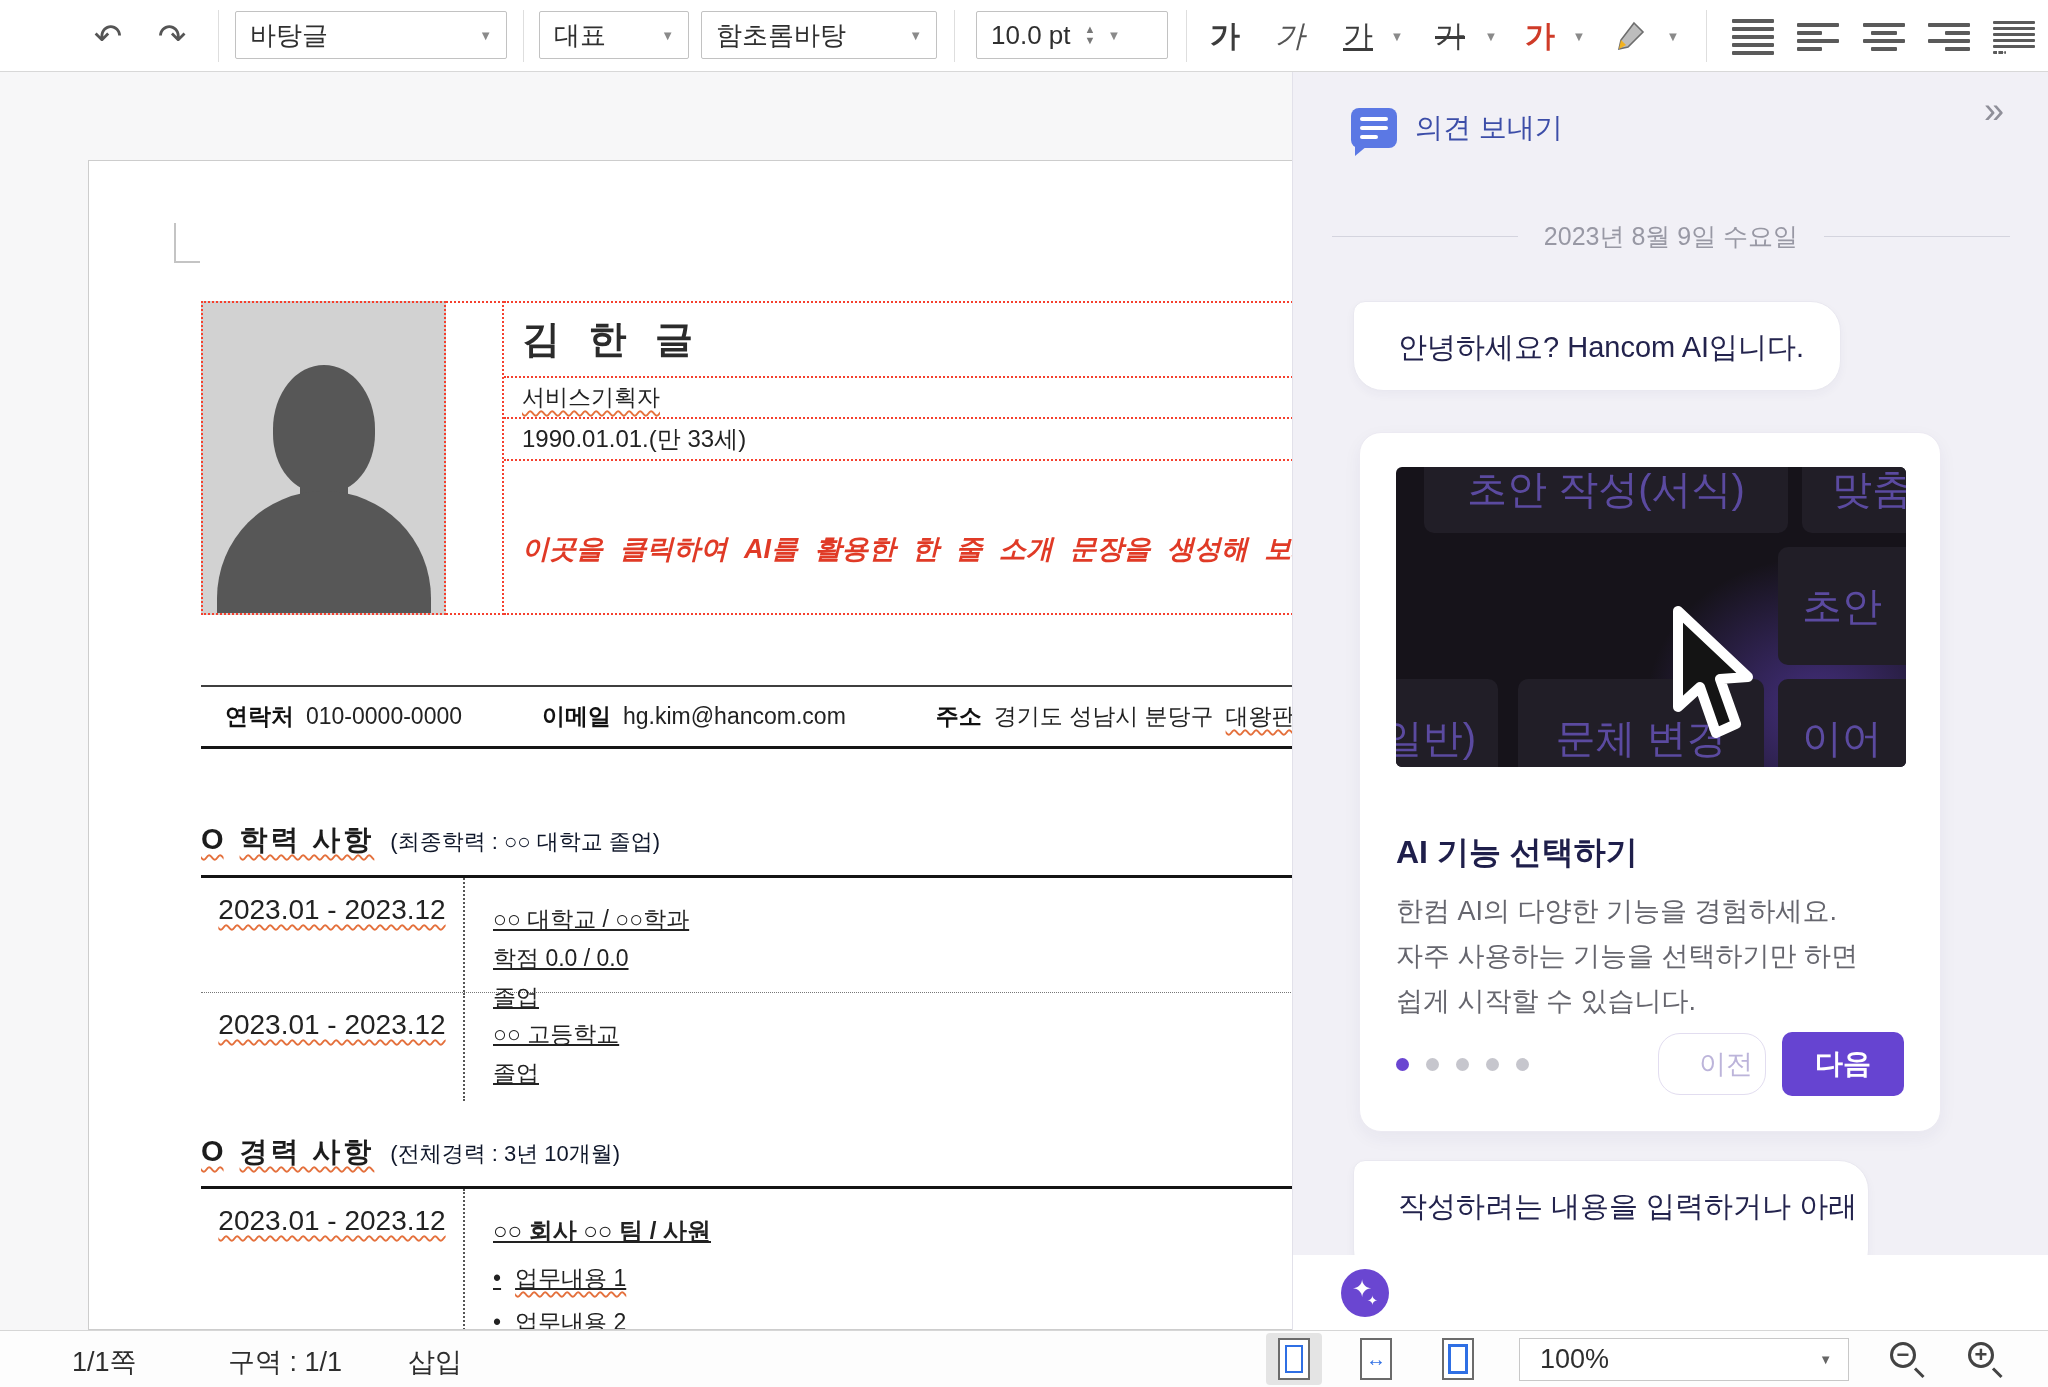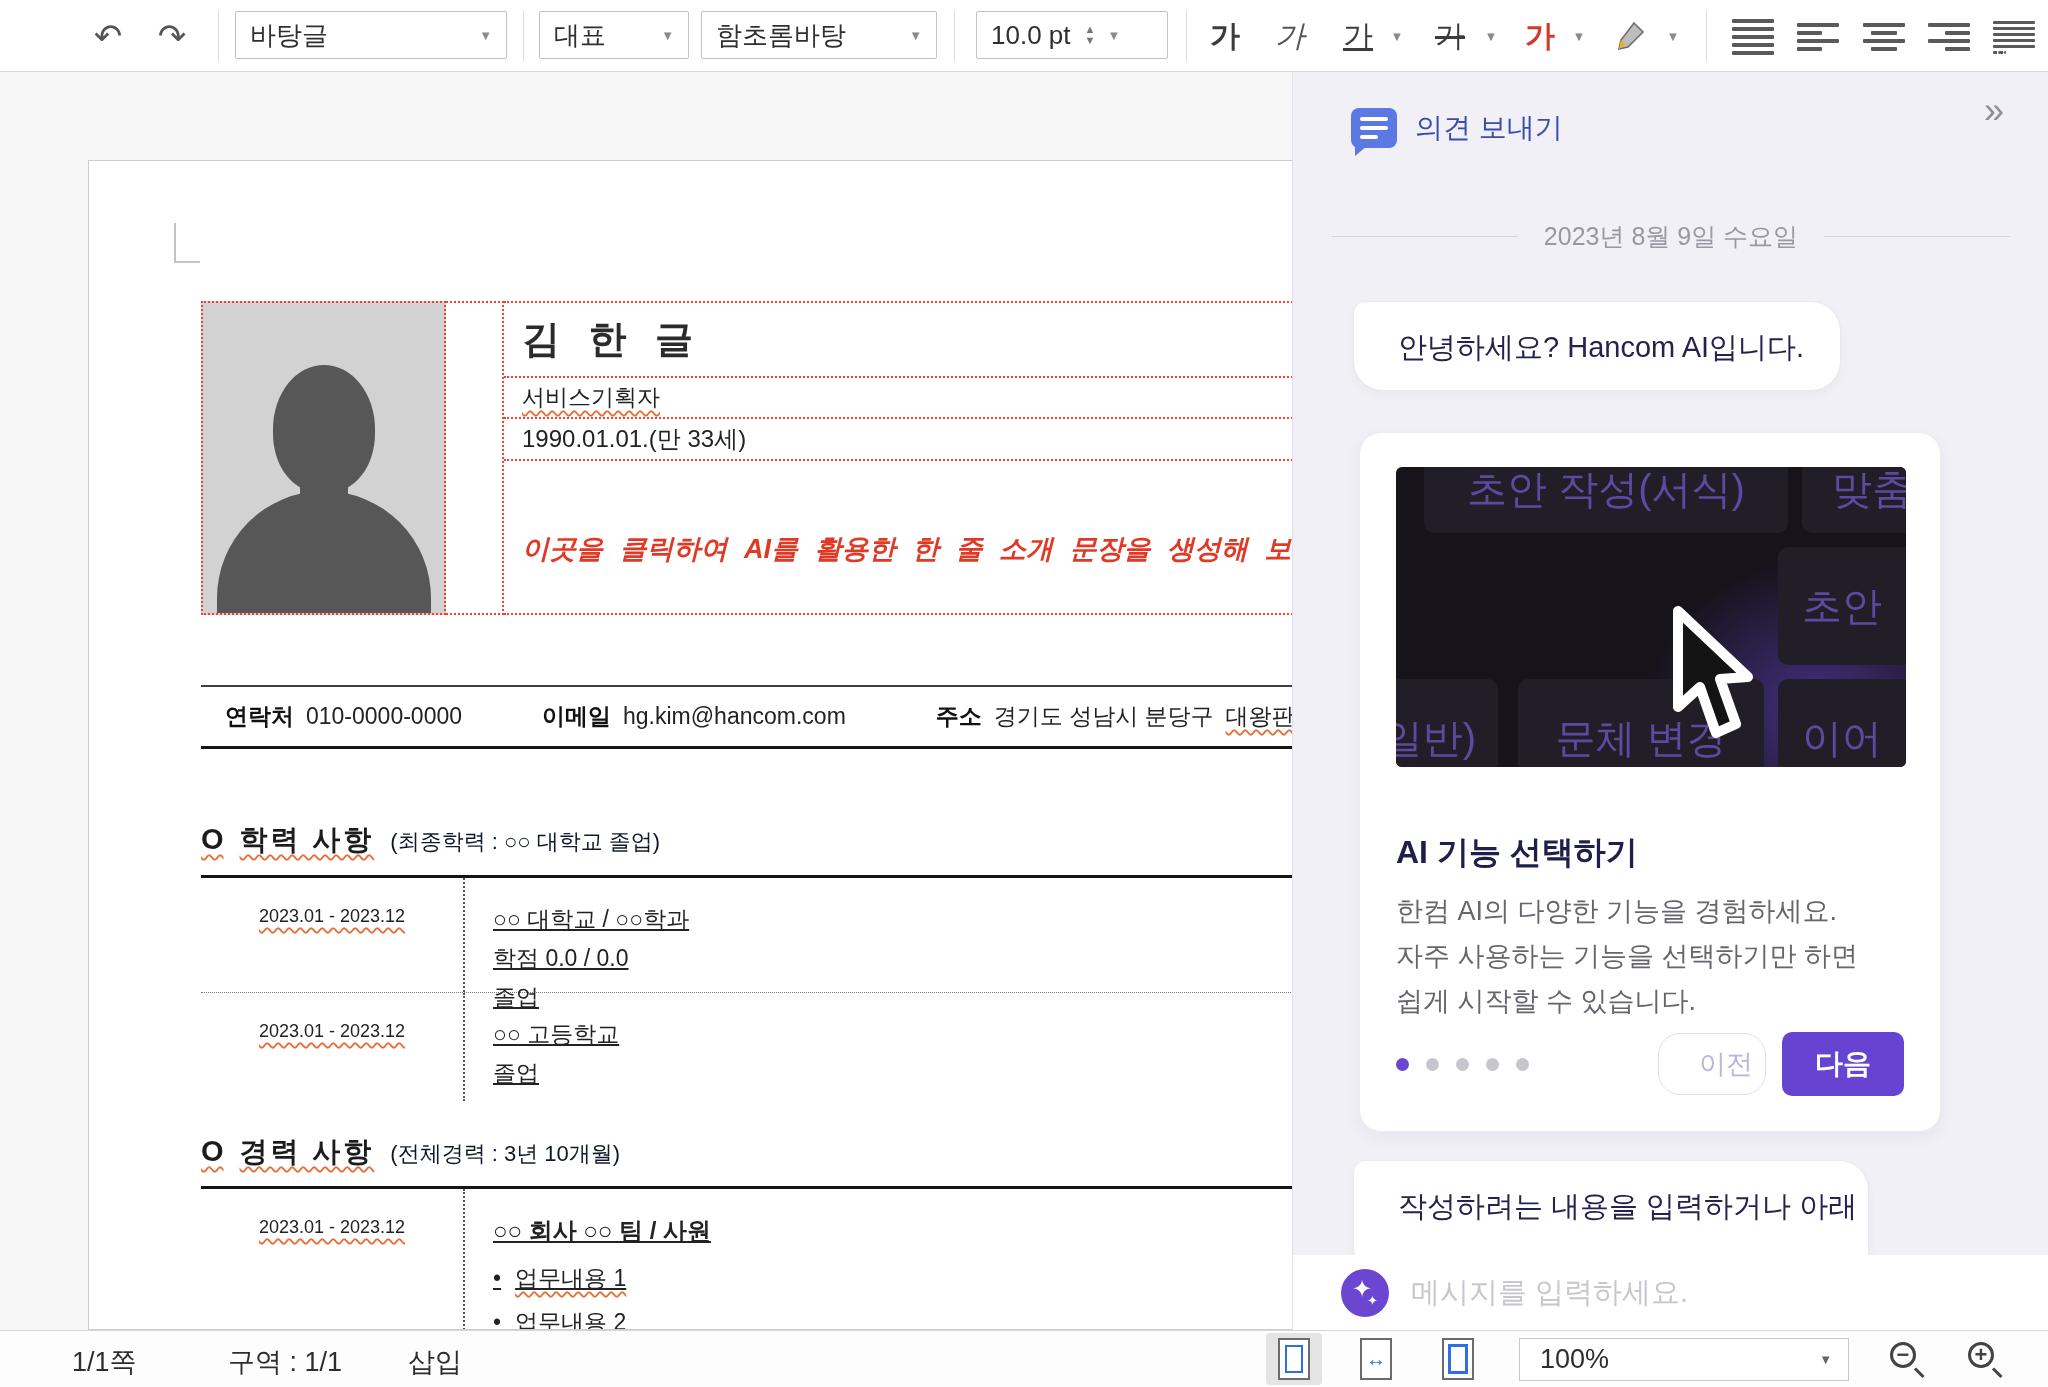--- a/index.html
+++ b/index.html
@@ -58,21 +58,21 @@
   .contact .g3 { margin-left:90px; }
 
   .sec-head { position:absolute; left:112px; display:flex; align-items:baseline; color:#1c1c1c; }
   .sec-head .mk { font-size:29px; font-weight:bold; margin-right:16px; }
   .sec-head .tt { font-size:28px; font-weight:bold; letter-spacing:3px; }
   .sec-head .st { font-size:22px; margin-left:16px; color:#0f172a; }
 
   .rtable { position:absolute; left:112px; width:1208px; border-top:3px solid #141414; }
   .rrow { display:flex; border-bottom:1px dotted #777; }
   .rrow:last-child { border-bottom:none; }
-  .rrow .dcell { width:262px; text-align:center; padding-top:28px; font-size:18px; color:#222; flex:none; }
+  .rrow .dcell { width:262px; text-align:center; padding-top:16px; font-size:28px; color:#222; flex:none; }
   .rrow .ccell { flex:1; border-left:2px dotted #555; padding:22px 0 0 28px; font-size:23px; color:#222;text-decoration:underline; }
   .rrow .ccell .ln { line-height:39px; }
   .rrow .ccell .hd { font-weight:bold; font-size:24px; }
   .rrow .ccell .bl { margin-top:13px; line-height:31px; }
   .rrow .ccell .bl .bu { margin-right:14px; }
 
   
   .ai-panel { position:absolute; left:1292px; top:72px; width:756px; height:1258px; background:#f1f0f6; border-left:1px solid #e2e1ea; overflow:hidden; }
   .collapse { position:absolute; right:44px; top:18px; font-size:36px; color:#8f8f99; }
   .fb { position:absolute; left:58px; top:36px; display:flex; align-items:center; }
@@ -371,21 +371,20 @@
 
     <div class="bubble b2">
       <span class="btxt">작성하려는 내용을 입력하거나 아래</span>
     </div>
 
     <div class="inputbar">
       <div class="spark">
         <span class="s1">✦</span>
         <span class="s2">✦</span>
       </div>
-      <input class="msg-input" type="text" placeholder="메시지를 입력하세요." style="">
     </div>
   </div>
 
   <div class="statusbar">
     <span class="sb-text" style="left:72px">1/1쪽</span>
     <span class="sb-text" style="left:228px">구역 : 1/1</span>
     <span class="sb-text" style="left:408px">삽입</span>
 
     <div class="viewbtn active" style="left:1266px">
       <div class="vpage">

